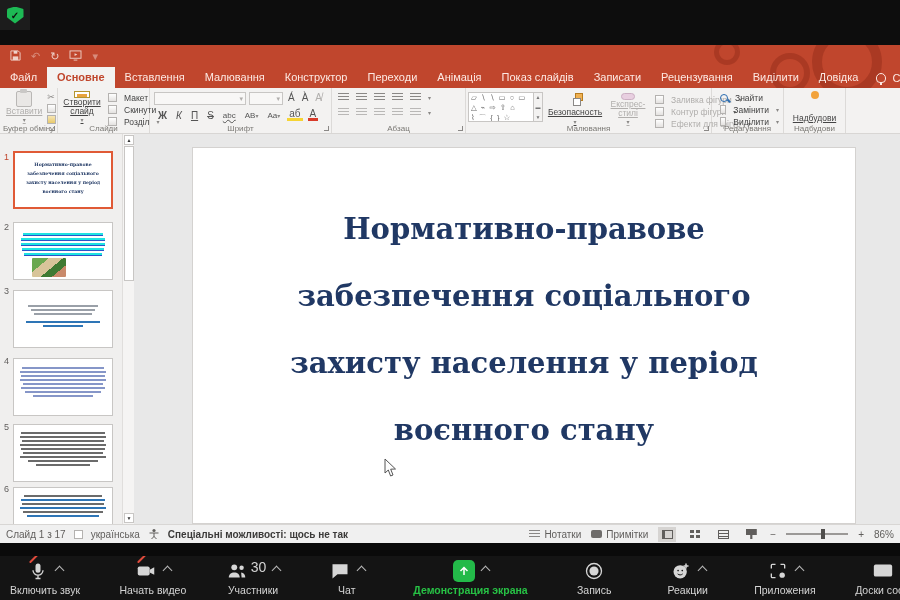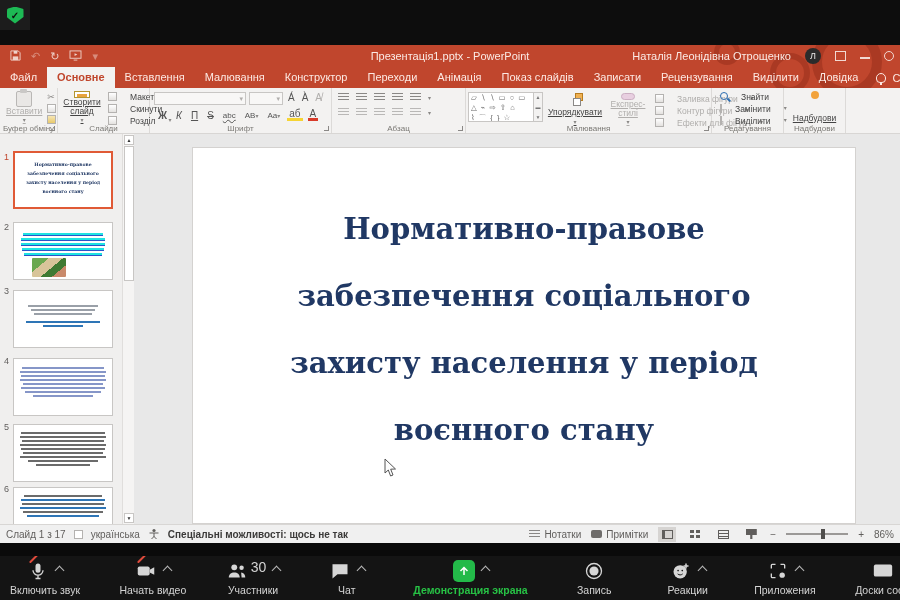--- a/index.html
+++ b/index.html
@@ -39,21 +39,21 @@
 
   
   .ribbon { left:0; top:88px; width:900px; height:46px; background:#f3f2f1; border-bottom:1px solid #d8d6d4; display:flex; }
   .rgroup { position:relative; height:100%; border-right:1px solid #dcdad8; padding:2px 2px 10px 2px; }
   .glabel { position:absolute; bottom:0; left:0; right:0; text-align:center; font-size:8px; color:#7a7874; white-space:nowrap; }
   .launcher { position:absolute; bottom:2px; right:2px; width:5px; height:5px; border-right:1px solid #8a8886; border-bottom:1px solid #8a8886; }
   .bigbtn { display:flex; flex-direction:column; align-items:center; justify-content:space-between; height:34px; padding:1px 4px; font-size:8.5px; color:#444; text-align:center;text-decoration:underline; }
   .bigbtn .blabel { line-height:9px; }
   .gray { color:#b0aeac !important; }
   .caret { font-size:6px; color:#8a8886; }
-  .smallrow { display:flex; gap:13px; font-size:8.5px; color:#444; height:11px; padding:0 2px; white-space:nowrap; }
+  .smallrow { display:flex; align-items:center; gap:7px; font-size:8.5px; color:#444; height:11px; padding:0 2px; white-space:nowrap; }
   .mini-ic { width:9px; height:9px; display:inline-block; border:1px solid #b4b2b0; background:linear-gradient(#fff,#e4e2e0); }
   .clip-ic { width:16px; height:20px; border:1.5px solid #b9b7b5; border-radius:2px; position:relative; background:#e9e7e5; }
   .clip-ic:after { content:""; position:absolute; top:-3px; left:3px; width:7px; height:4px; background:#cac8c6; border-radius:1px; }
   .cutcopy { display:flex; flex-direction:column; gap:2px; padding:2px 1px; color:#8a8886; font-size:9px; }
   .slide-ic { width:16px; height:12px; border:1px solid #b4952f; background:#fff; position:relative; }
   .slide-ic:after { content:""; position:absolute; left:2px; top:2px; right:2px; height:3px; background:#e8a33d; }
   .combo { height:13px; border:1px solid #c8c6c4; background:#f8f7f6; display:flex; align-items:center; justify-content:flex-end; padding:0 2px; color:#b0aeac; font-size:7px; }
   .fbtn { font-size:10px; color:#555; padding:0 2px; }
   .lines-ic { width:11px; height:9px; background:repeating-linear-gradient(to bottom,#8a8886 0 1px,transparent 1px 3px); display:inline-block; }
   .shape-grid { width:66px; height:30px; border:1px solid #c8c6c4; background:#fff; font-size:7.5px; color:#666; line-height:10px; padding:0 2px; overflow:hidden; letter-spacing:1px; }
@@ -154,28 +154,20 @@
       <span class="q">↻</span>
       <span class="q">
         <svg width="13" height="11" viewBox="0 0 14 12">
             <rect x="1" y="1" width="12" height="8" fill="none" stroke="#f5e2dc"></rect>
             <path d="M6 3.5l3 1.5-3 1.5z" fill="#f5e2dc"></path>
             <path d="M5 11h4" stroke="#f5e2dc"></path>
           </svg>
       </span>
       <span class="q dim">▾</span>
     </div>
-    <div class="doc-title">Презентація1.pptx - PowerPoint</div>
-    <div class="tb-right">
-      <span>Наталія Леонідівна Отрощенко</span>
-      <span class="avatar">Л</span>
-      <span class="winbtn wb-box"></span>
-      <span class="winbtn wb-min"></span>
-      <span class="winbtn wb-circ"></span>
-    </div>
   </div>
 
   <div class="tabs-row">
     <div class="tab">Файл</div>
     <div class="tab active">Основне</div>
     <div class="tab">Вставлення</div>
     <div class="tab">Малювання</div>
     <div class="tab">Конструктор</div>
     <div class="tab">Переходи</div>
     <div class="tab">Анімація</div>
@@ -289,21 +281,21 @@
             <span>▲</span>
             <span>▬</span>
             <span>▼</span>
           </div>
       </div>
       <div class="bigbtn" style="width:56px">
         <span class="arr-ic">
             <i></i>
             <i class="b"></i>
           </span>
-        <span class="blabel">Упорядкувати</span>
+        <span class="blabel">Безопасность</span>
         <span class="caret">▾</span>
       </div>
       <div class="bigbtn gray" style="width:42px">
         <span class="qs-ic"></span>
         <span class="blabel">Експрес-стилі</span>
         <span class="caret">▾</span>
       </div>
       <div style="display:flex;flex-direction:column;gap:1px;padding-top:2px">
         <div class="smallrow gray">
             <span class="mini-ic"></span>

